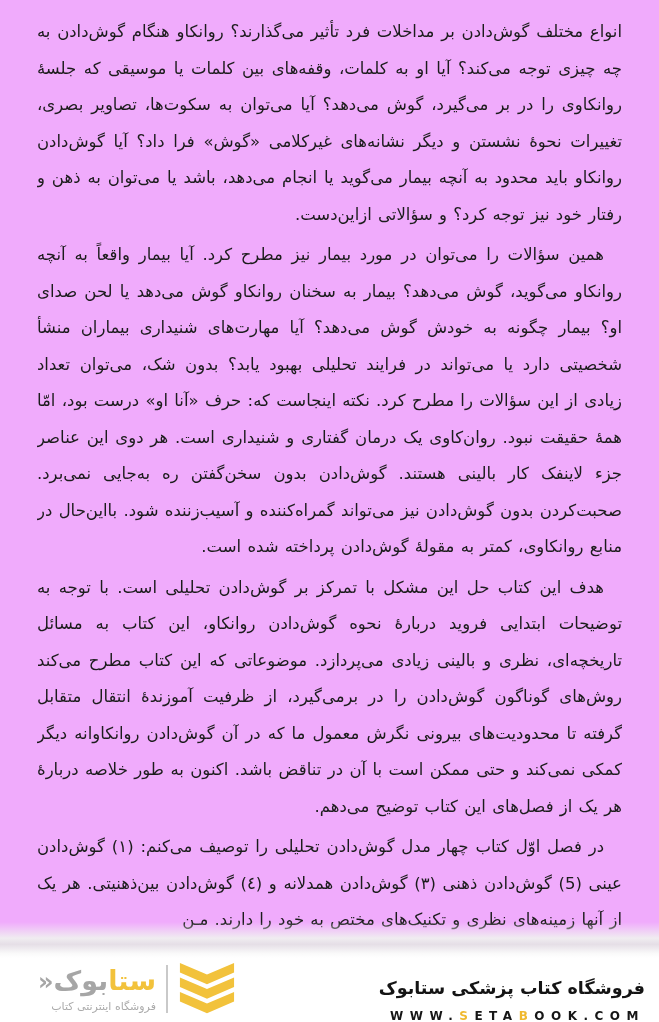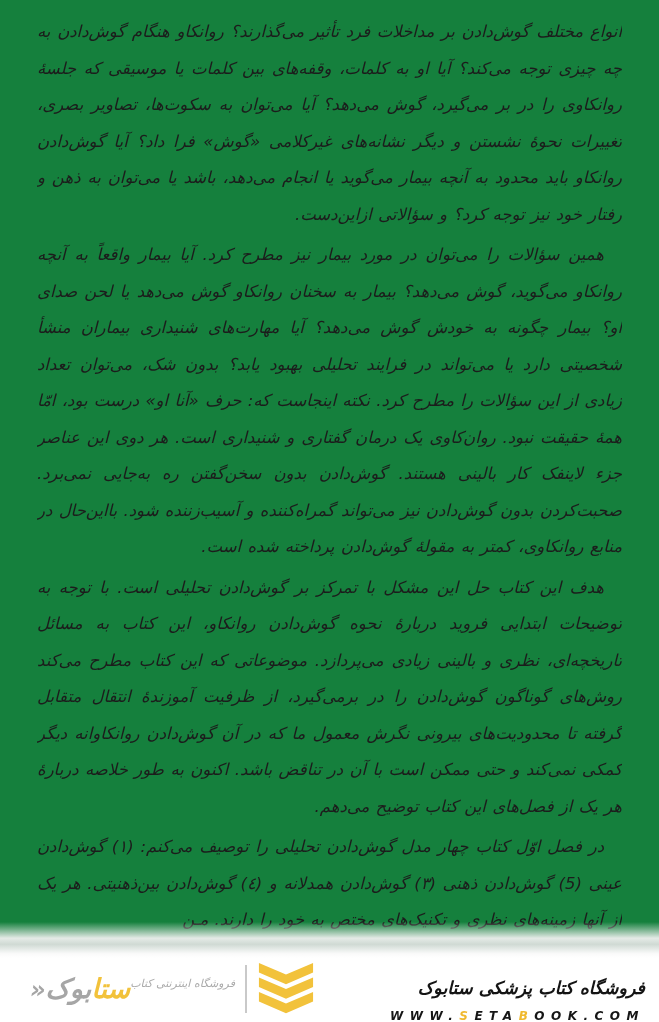--- a/index.html
+++ b/index.html
@@ -10,23 +10,22 @@
   }
   *{margin:0;padding:0;box-sizing:border-box;}
   body{
     font-family:"DejaVu Sans", sans-serif;
     background:#e0e0e0;
   }
   .screen{
     position:relative;
     width:659px;height:1022px;
     margin:0 auto;
-    background:#15803d;
+    background:#f0abfc;
     overflow:hidden;
-    font-style:italic;
   }
   
   .content{
     direction:rtl;
     position:absolute;
     top:14px;right:37px;left:37px;
     height:922px;
     overflow:hidden;
     color:var(--ink);
   }
@@ -89,22 +88,23 @@
   
   .logo{
     order:1;
     display:flex;
     direction:ltr;
     align-items:center;
     gap:10px;
   }
   .logo-text{
     display:flex;
-    flex-direction:row;
-    align-items:flex-start;
+    flex-direction:column;
+    align-items:flex-end;
+    margin-left:8px;
   }
   .wordmark{
     direction:rtl;
     font-size:27px;
     font-weight:bold;
     line-height:30px;
     letter-spacing:0;
     white-space:nowrap;
   }
   .wm-gold{ color:var(--gold); }

